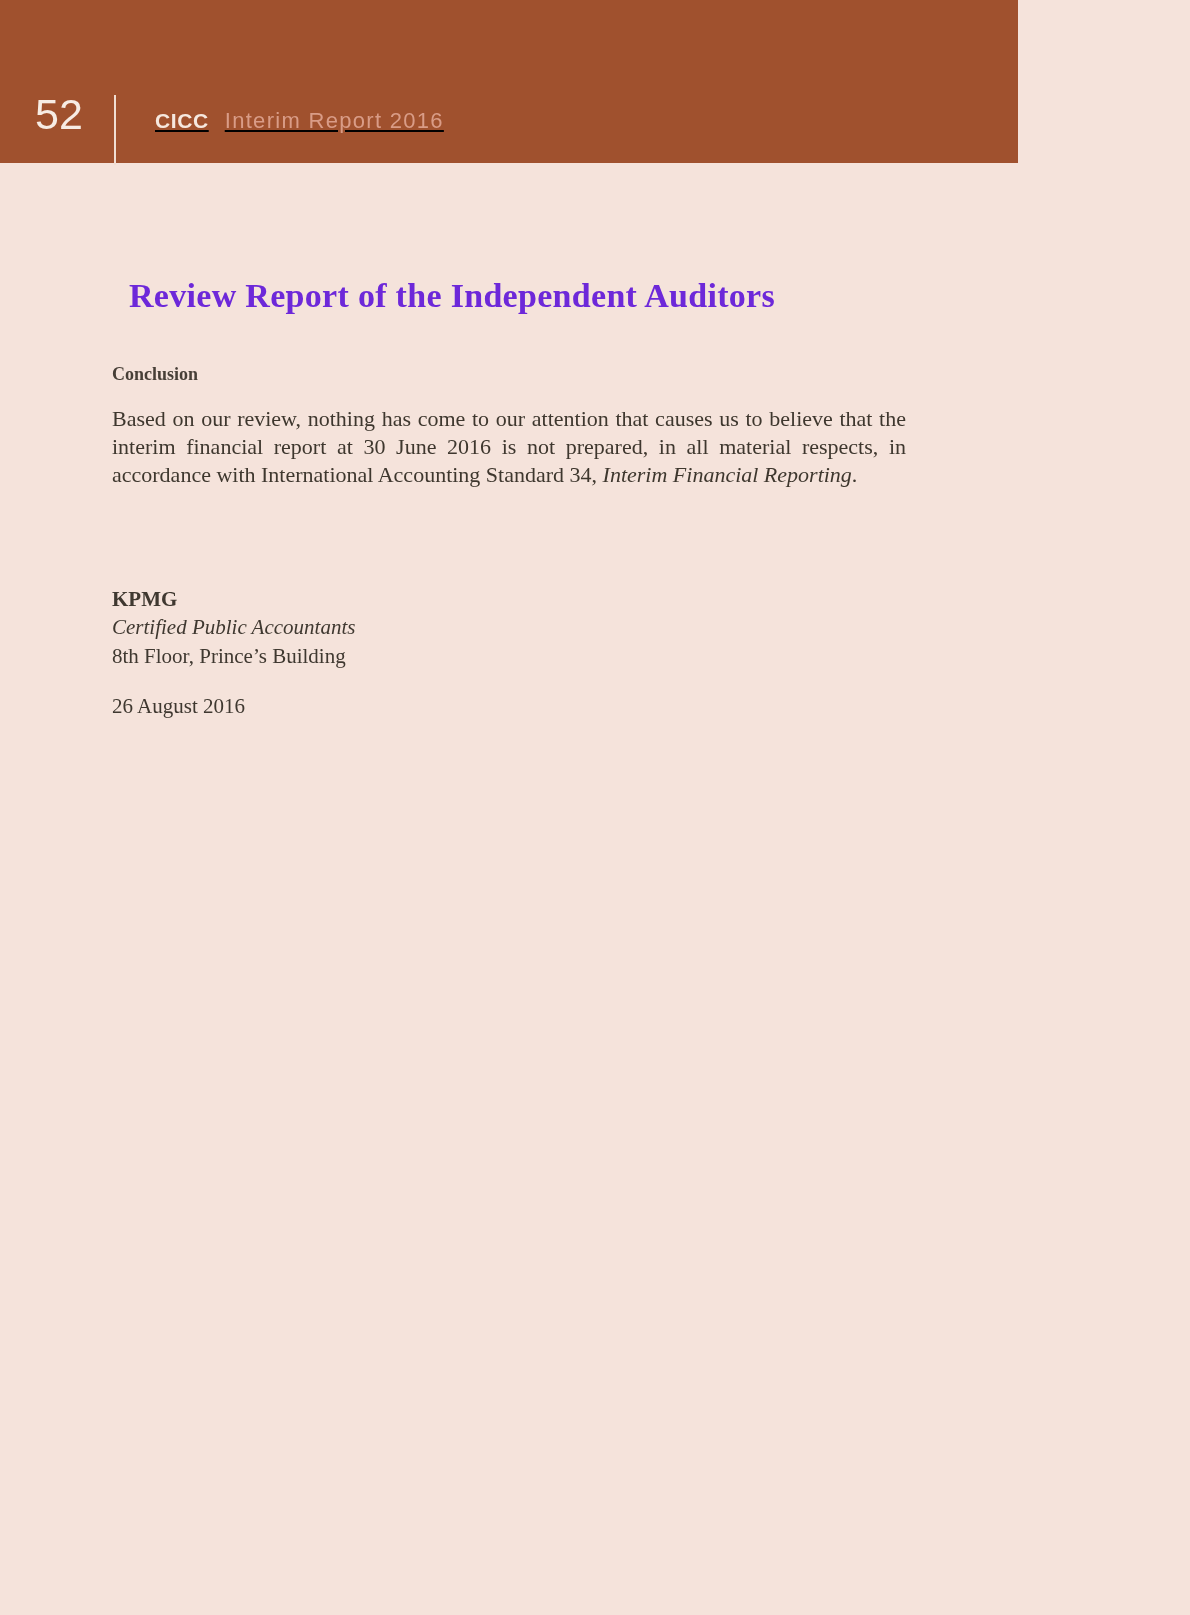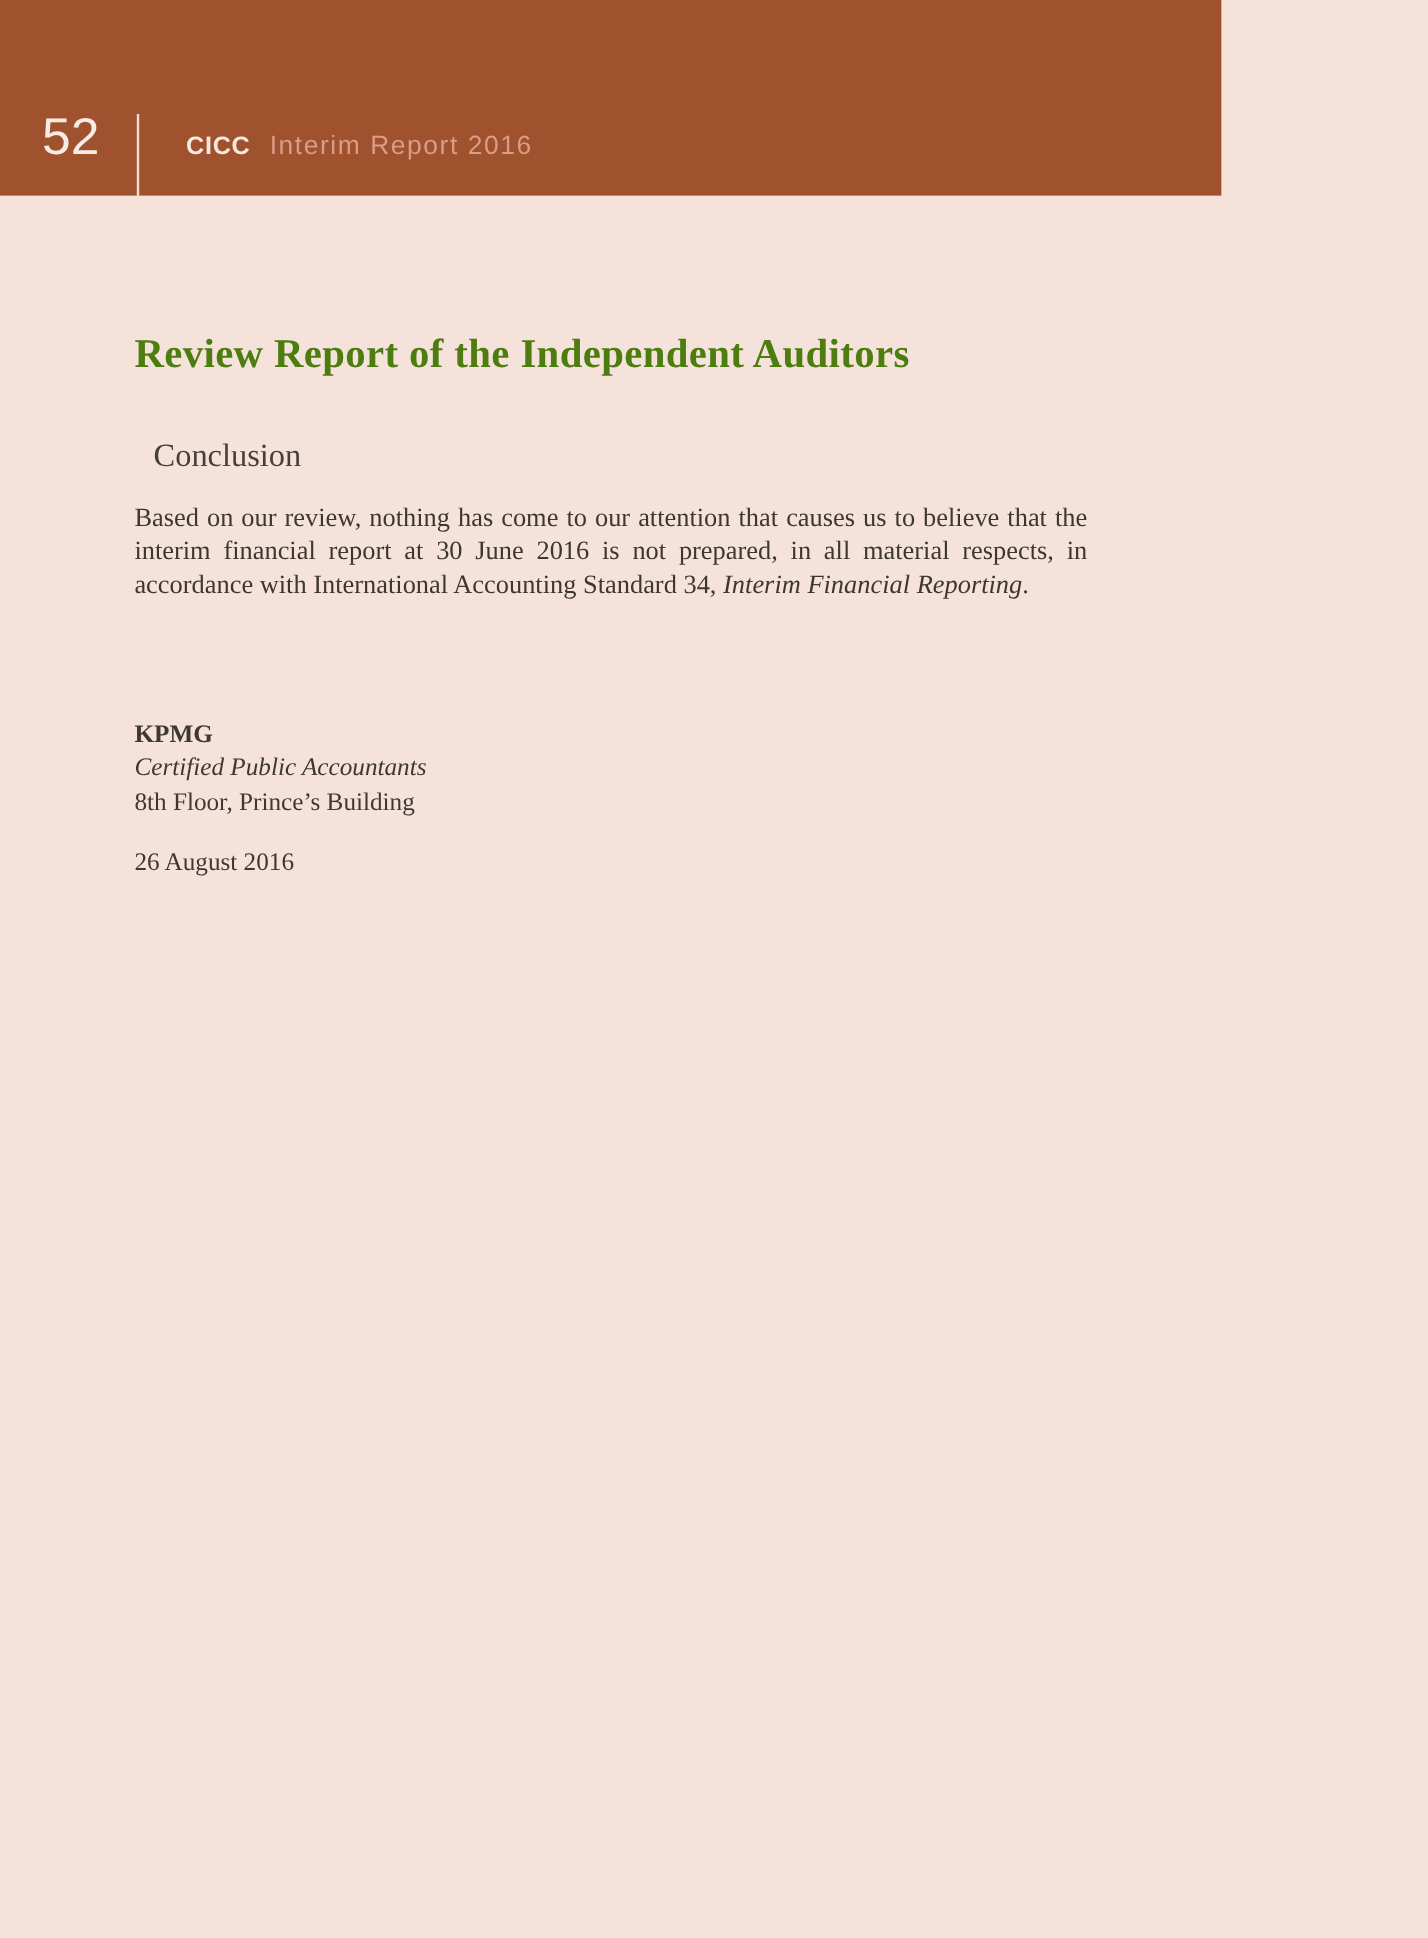--- a/index.html
+++ b/index.html
@@ -41,54 +41,55 @@
     width: 2px;
     height: 70px;
     background: #F1DED3;
     z-index: 2;
   }
   .brand-row {
     position: absolute;
     left: 155px;
     top: 108px;
     display: flex;
-    align-items: flex-end;
+    align-items: center;
     gap: 16px;
     font-family: "Liberation Sans", sans-serif;
+    text-decoration: underline;
   }
   .brand {
     font-size: 21px;
     font-weight: 700;
     letter-spacing: 0.6px;
     color: #F6E8DF;
   }
   .report-name {
     font-size: 22px;
     font-weight: 500;
     letter-spacing: 1.3px;
     color: #D99C87;
   }
 
   
   .content {
     padding: 0 112px;
     color: #3E372E;
   }
   .doc-title {
-    margin: 113px 0 0 0;
+    margin: 113px 0 0 17px;
     font-size: 34px;
     font-weight: 600;
     line-height: 1.2;
     letter-spacing: 0.3px;
-    color: #4d7c0f;
+    color: #6d28d9;
   }
   .section-heading {
-    margin: 46px 0 0 16px;
-    font-size: 27px;
-    font-weight: 400;
+    margin: 46px 0 0 0;
+    font-size: 18px;
+    font-weight: 700;
     line-height: 1.25;
     color: #473F37;
   }
   .conclusion-paragraph {
     margin: 20px 0 0 0;
     font-size: 22px;
     line-height: 28px;
     text-align: justify;
     color: #3E372E;
   }

